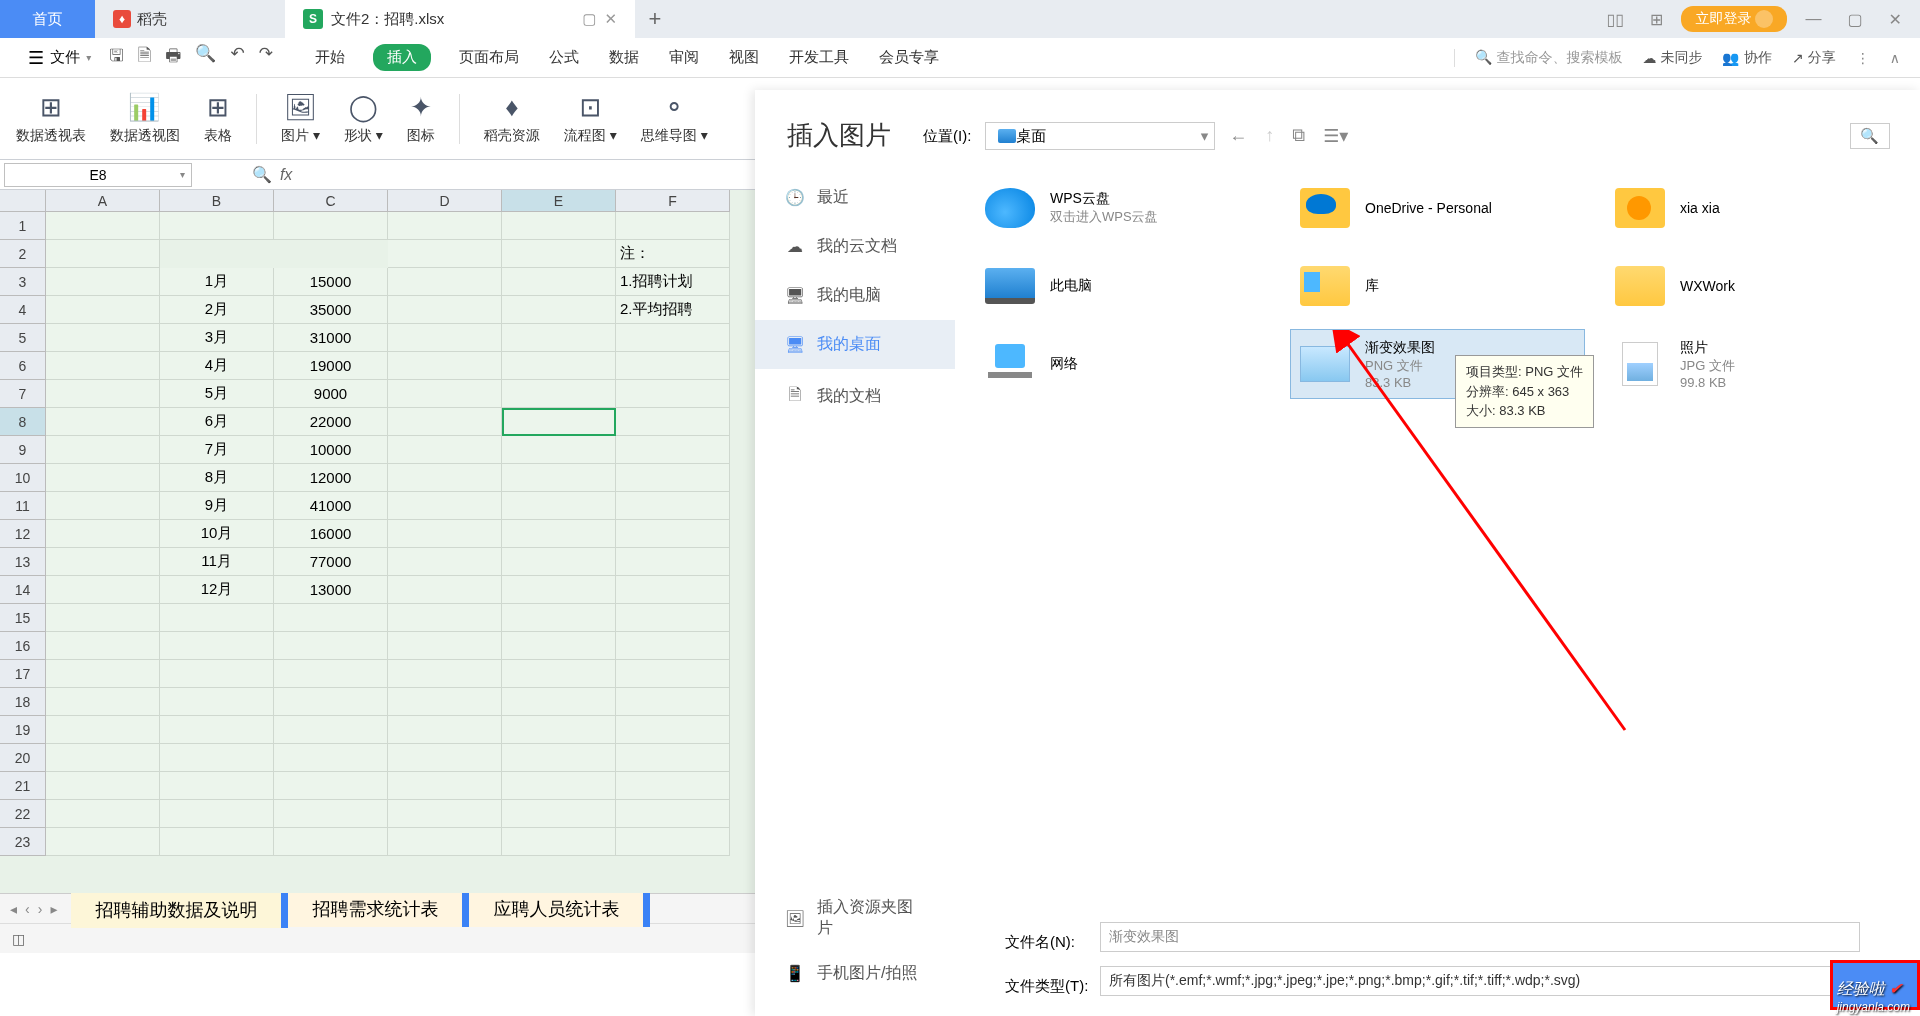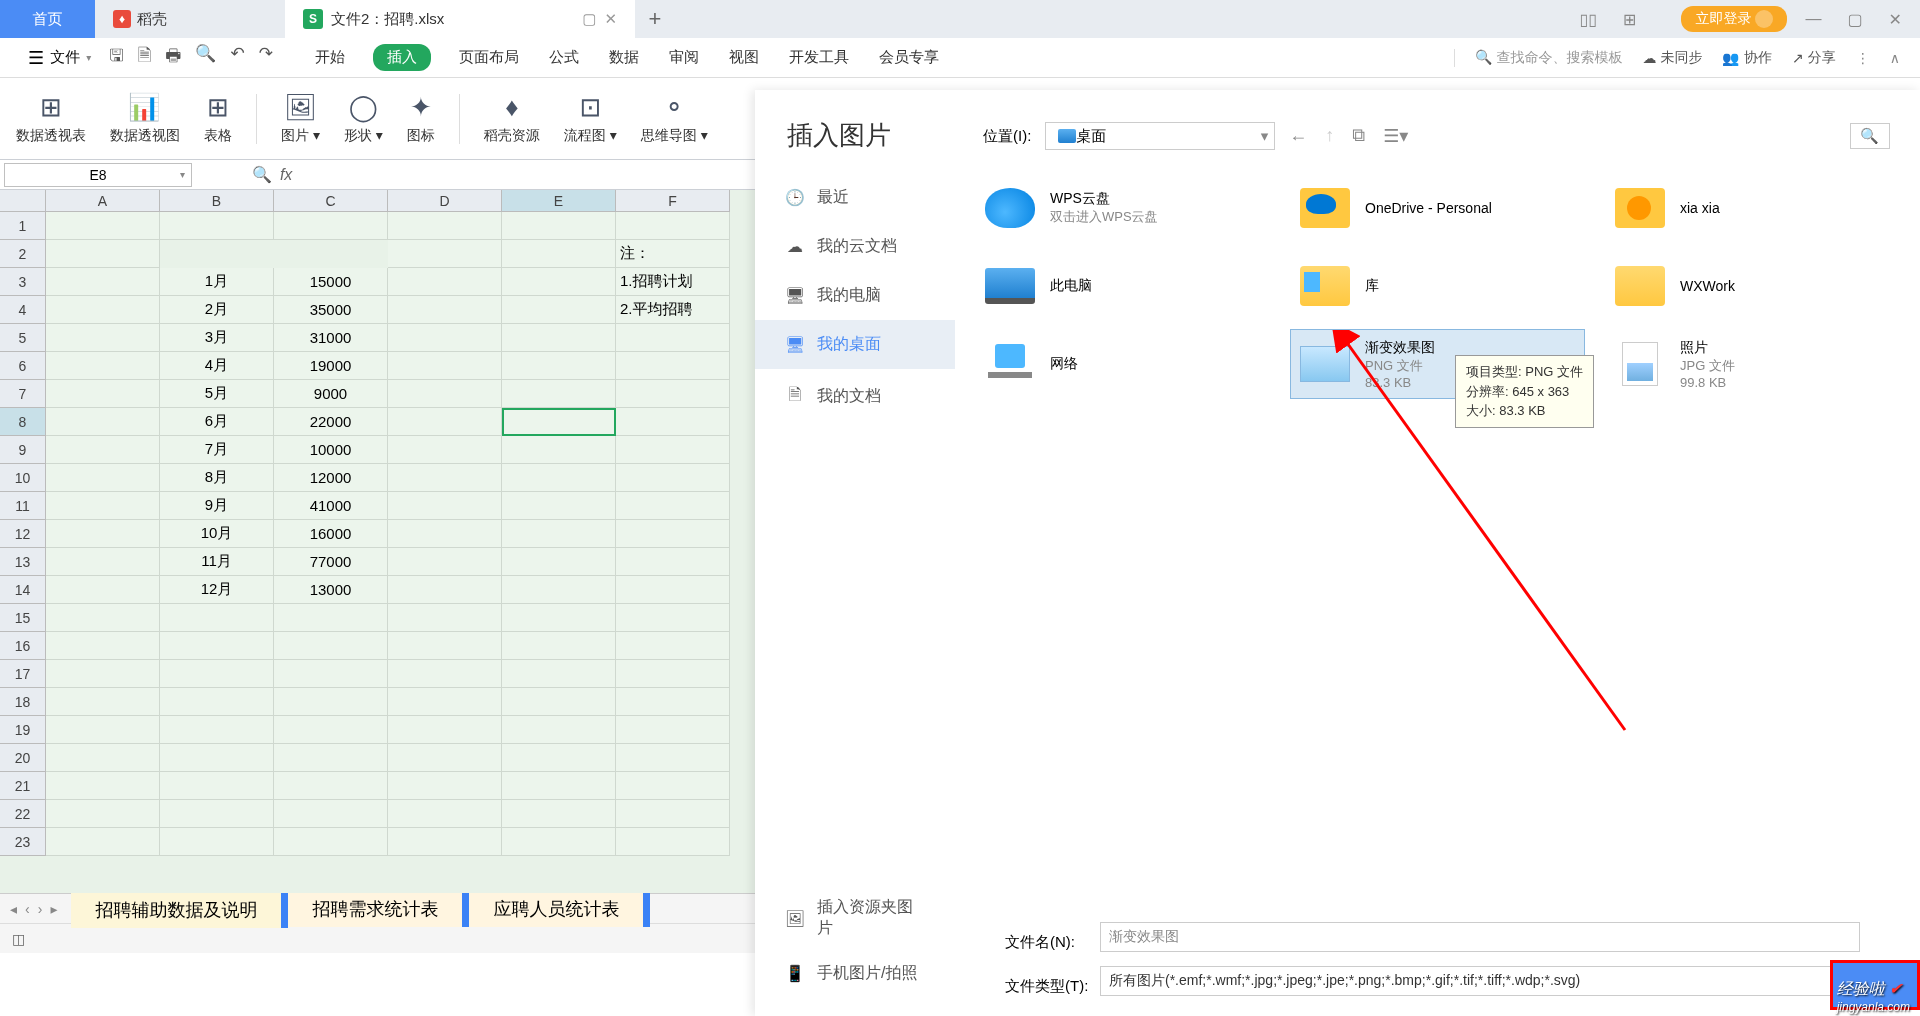--- a/index.html
+++ b/index.html
@@ -9,21 +9,21 @@
 .titlebar { height: 38px; background: #e8ecf1; display: flex; align-items: center; }
 .tab { height: 38px; display: flex; align-items: center; padding: 0 18px; font-size: 15px; color: #333; position: relative; }
 .tab.home { background: #4b8cf5; color: #fff; width: 95px; justify-content: center; }
 .tab.docer { width: 190px; gap: 6px; }
 .tab.docer .icon-box { width: 18px; height: 18px; background: #e94b3c; color: #fff; display: flex; align-items: center; justify-content: center; font-size: 12px; border-radius: 3px; }
 .tab.active { background: #fff; width: 350px; gap: 8px; }
 .tab.active .icon-box { width: 20px; height: 20px; background: #23a75e; color: #fff; display: flex; align-items: center; justify-content: center; font-size: 12px; border-radius: 3px; font-weight: bold; }
 .tab .win-ctrl { margin-left: auto; display: flex; gap: 8px; color: #999; }
 .newtab { width: 40px; display: flex; align-items: center; justify-content: center; font-size: 22px; color: #666; }
 .titlebar-right { margin-left: auto; display: flex; align-items: center; gap: 10px; padding-right: 10px; }
-.login-btn { background: #f9a825; color: #fff; padding: 4px 14px; border-radius: 12px; font-size: 14px; display: flex; align-items: center; gap: 4px; margin-left: 27px; }
+.login-btn { background: #f9a825; color: #fff; padding: 4px 14px; border-radius: 12px; font-size: 14px; display: flex; align-items: center; gap: 4px; }
 .login-btn .avatar-circ { width: 18px; height: 18px; background: rgba(255,255,255,0.3); border-radius: 50%; }
 .win-btn { color: #888; font-size: 16px; padding: 4px 8px; }
 
 
 .menubar { height: 40px; background: #fff; border-bottom: 1px solid #ddd; display: flex; align-items: center; padding: 0 20px; gap: 10px; }
 .file-btn { display: flex; align-items: center; gap: 6px; font-size: 15px; padding: 4px 8px; }
 .file-btn .menu-icon { font-size: 18px; }
 .qat { display: flex; gap: 14px; color: #555; font-size: 17px; }
 .menu-items { display: flex; gap: 26px; margin-left: 30px; font-size: 15px; }
 .menu-item { color: #333; padding: 4px 2px; }
@@ -460,21 +460,21 @@
   <div class="sheet-tab orange">应聘人员统计表</div>
 </div>
 
 <div class="status-bar">
   <span>◫</span>
 </div>
 
 <div class="dialog">
   <div style="display:flex; align-items:flex-start;">
     <div class="dialog-header">插入图片</div>
-    <div class="loc-bar" style="margin-top:32px; margin-left:60px; flex:1; padding-right:30px;">
+    <div class="loc-bar" style="margin-top:32px; flex:1; padding-right:30px;">
       <span>位置(I):</span>
       <div class="loc-select">
         <span class="desktop-mini"></span>
         <span>桌面</span>
       </div>
       <div class="loc-nav">
         <span>←</span>
         <span style="color:#ccc">↑</span>
         <span>⧉</span>
         <span>☰▾</span>

